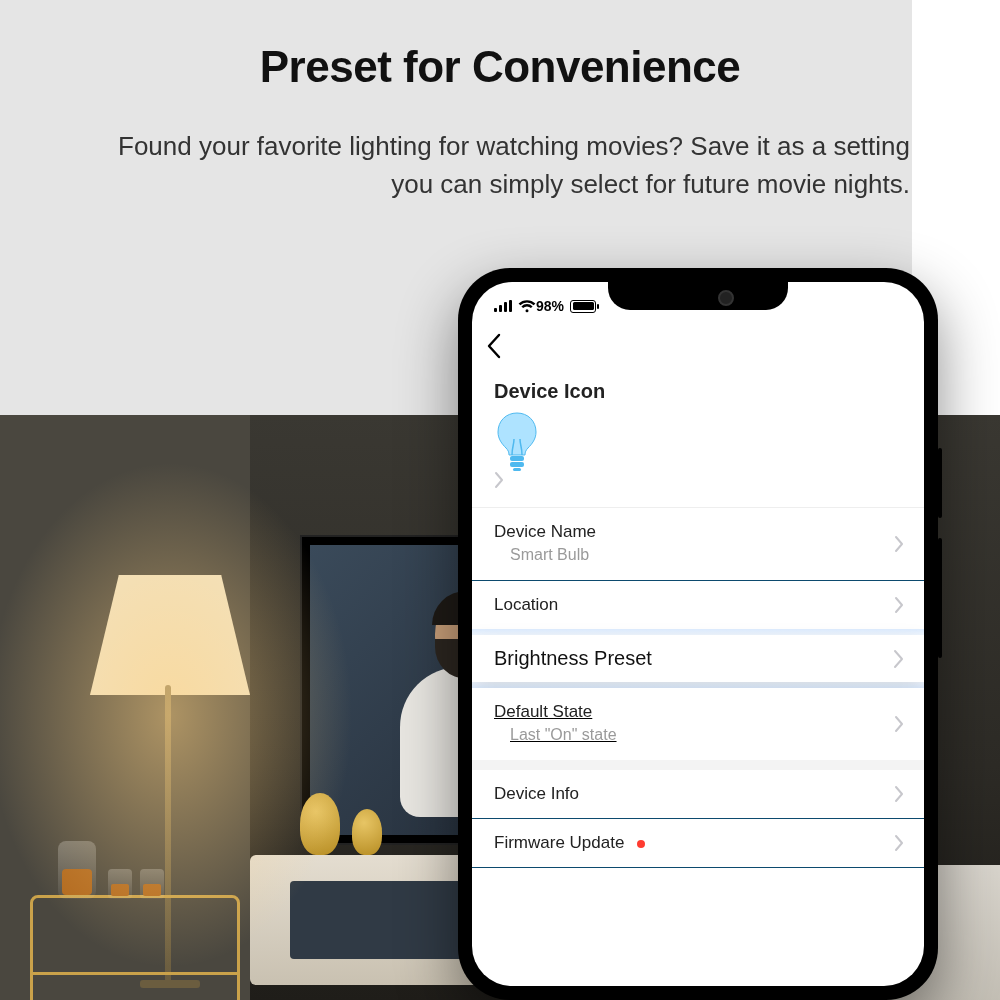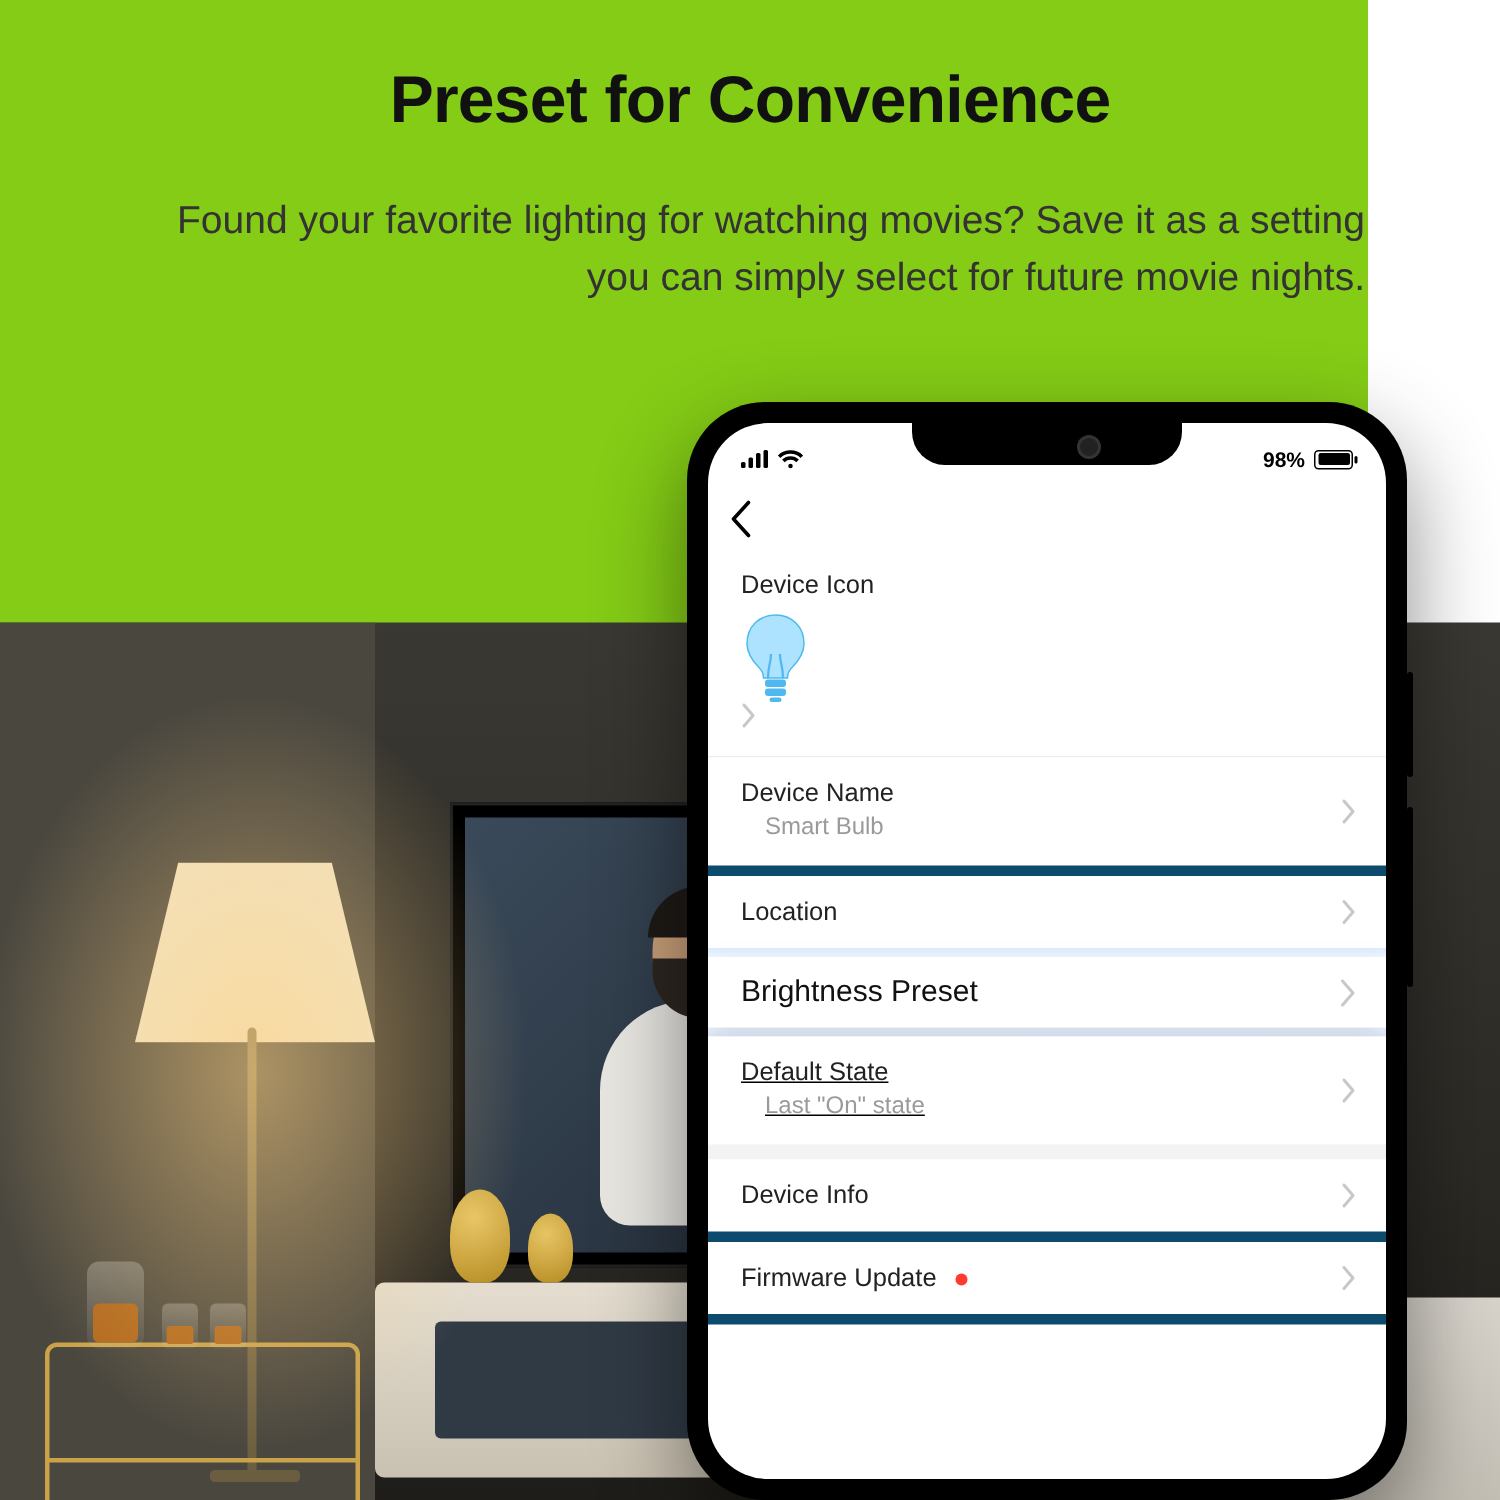--- a/index.html
+++ b/index.html
@@ -1,17 +1,17 @@
 <!DOCTYPE html>
 <html><head>
 <meta charset="utf-8">
 <style>
   * { box-sizing: border-box; margin: 0; padding: 0; }
   html, body { width: 1000px; height: 1000px; overflow: hidden; font-family: -apple-system, "Helvetica Neue", Arial, sans-serif; background:#fff; }
-  .stage { position: relative; width:912px; height:1000px; background:#84cc16; }
+  .stage { position: relative; width:912px; height:1000px; background:#e5e5e5; }
   .headline { position:absolute; top:42px; left:0; width:1000px; text-align:center; font-size:44px; font-weight:600; letter-spacing:-0.5px; color:#111; }
   .subhead  { position:absolute; top:128px; left:90px; width:820px; text-align:right; font-size:26px; line-height:1.45; color:#333; font-weight:400; }
   .room { position:absolute; top:415px; left:0; width:1000px; height:585px; background:linear-gradient(180deg,#3a3832 0%,#2d2b26 60%,#1f1d19 100%); overflow:hidden; }
   .room::after{content:"";position:absolute;inset:0;background:radial-gradient(ellipse 260px 360px at 170px 300px, rgba(255,210,130,0.55), rgba(255,210,130,0) 70%);}
   .wall-panel{position:absolute;top:0;left:0;width:250px;height:100%;background:#4a473f;}
   .lamp-pole{position:absolute;left:165px;top:270px;width:6px;height:300px;background:linear-gradient(#8a7a55,#6b5d3f);border-radius:3px;}
   .lamp-shade{position:absolute;left:90px;top:160px;width:160px;height:120px;background:#f1e3c3;clip-path:polygon(18% 0,82% 0,100% 100%,0 100%);box-shadow:0 0 60px 20px rgba(255,220,150,0.7);}
   .lamp-base{position:absolute;left:140px;top:565px;width:60px;height:8px;background:#6b5d3f;border-radius:3px;}
   .tv{position:absolute;left:300px;top:120px;width:540px;height:310px;background:#000;border:2px solid #222;}
   .tv-inner{position:absolute;inset:8px;background:linear-gradient(135deg,#3a4a5a 0%,#2a3542 50%,#1a2430 100%);}
@@ -36,38 +36,38 @@
   .glass::after{content:"";position:absolute;left:3px;right:3px;bottom:3px;height:12px;background:#b2691e;border-radius:2px;}
   .glass.g2{left:140px;}
   .sofa{position:absolute;right:0;top:450px;width:140px;height:200px;background:linear-gradient(#d8d4cc,#b9b4a9);border-radius:20px 0 0 0;}
   
   .phone{position:absolute;left:458px;top:268px;width:480px;height:732px;background:#000;border-radius:52px;padding:14px;box-shadow:0 24px 60px rgba(0,0,0,0.45);}
   .phone::before{content:"";position:absolute;right:-4px;top:180px;width:4px;height:70px;background:#000;border-radius:3px;}
   .phone::after{content:"";position:absolute;right:-4px;top:270px;width:4px;height:120px;background:#000;border-radius:3px;}
   .screen{position:relative;width:100%;height:100%;background:#fff;border-radius:40px;overflow:hidden;}
   .notch{position:absolute;top:-2px;left:50%;transform:translateX(-50%);width:180px;height:30px;background:#000;border-radius:0 0 22px 22px;z-index:5;}
   .notch::after{content:"";position:absolute;left:50%;top:10px;width:12px;height:12px;margin-left:20px;background:#222;border-radius:50%;border:2px solid #333;}
-  .status{position:absolute;top:0;left:0;right:0;height:38px;display:flex;justify-content:space-between;align-items:center;padding:10px 22px 0;font-size:14px;font-weight:600;color:#000;z-index:4;}
+  .status{position:absolute;top:0;left:0;right:0;height:38px;display:flex;align-items:center;padding:10px 22px 0;font-size:14px;font-weight:600;color:#000;z-index:4;}
   .sb-left,.sb-right{display:flex;align-items:center;gap:6px;}
   .sig{display:inline-flex;align-items:flex-end;gap:2px;height:12px;}
   .sig i{width:3px;background:#000;border-radius:1px;}
   .sig i:nth-child(1){height:4px}.sig i:nth-child(2){height:7px}.sig i:nth-child(3){height:10px}.sig i:nth-child(4){height:12px}
   .batt{position:relative;width:26px;height:13px;border:1.5px solid #000;border-radius:3px;}
   .batt::after{content:"";position:absolute;right:-4px;top:3px;width:2.5px;height:5px;background:#000;border-radius:1px;}
   .batt i{position:absolute;left:1.5px;top:1.5px;bottom:1.5px;width:21px;background:#000;border-radius:1.5px;}
   .nav{position:absolute;top:42px;left:0;right:0;height:44px;display:flex;align-items:center;padding:0 14px;z-index:3;}
   .content{position:absolute;top:86px;left:0;right:0;bottom:0;}
-  .row{position:relative;padding:14px 22px;border-bottom:7px solid #0c4a6e;background:#fff;}
+  .row{position:relative;padding:14px 22px;border-bottom:1px solid #0c4a6e;background:#fff;}
   .row.nb{border-bottom:10px solid #f3f3f3;text-decoration:underline;}
   .row .lbl{font-size:17px;color:#222;font-weight:500;}
   .row .val{font-size:16px;color:#9a9a9a;margin-top:4px;margin-left:16px;}
   .row.tall{padding:14px 22px 16px;}
   .row .chev{position:absolute;right:20px;top:50%;transform:translateY(-50%);}
   .icon-row{padding:12px 22px 18px;border-bottom:1px solid #eee;}
-  .icon-row .lbl{font-size:17px;color:#222;font-weight:400;margin-bottom:8px;}
+  .icon-row .lbl{font-size:20px;color:#222;font-weight:700;margin-bottom:8px;}
   .highlight-wrap{position:relative;padding:6px 0;background:linear-gradient(180deg,rgba(120,180,255,0.25),rgba(255,255,255,0) 18%,rgba(255,255,255,0) 82%,rgba(120,180,255,0.25));}
   .row.highlight{background:#fff;box-shadow:0 8px 22px rgba(0,0,0,0.12);border:none;padding:12px 22px;}
   .row.highlight .lbl{font-size:20px;color:#111;font-weight:500;}
   .dot{display:inline-block;width:8px;height:8px;background:#ff3b30;border-radius:50%;margin-left:8px;vertical-align:middle;}
   svg{display:block;}
 </style>
 </head>
 <body>
 
 <div class="stage">

